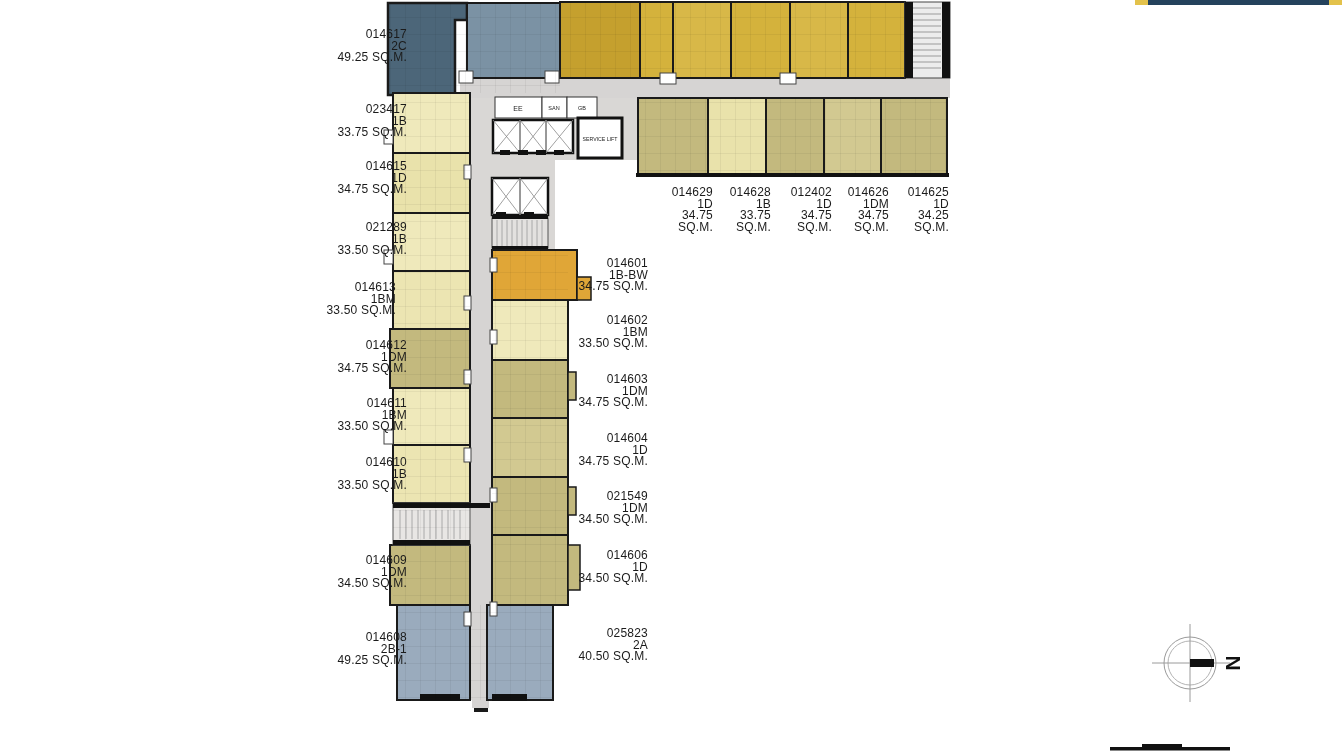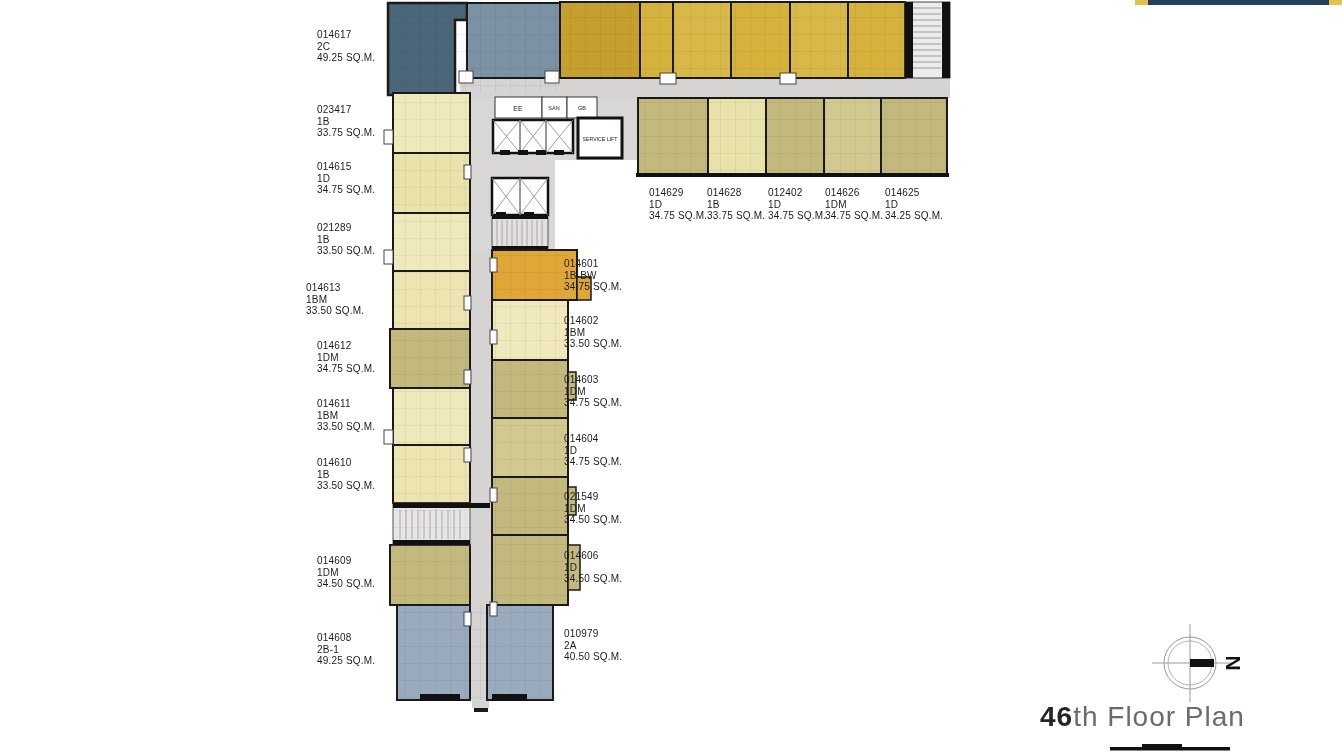--- a/index.html
+++ b/index.html
@@ -1,19 +1,19 @@
 <!DOCTYPE html>
 <html><head>
 <meta charset="utf-8">
 <style>
   html,body{margin:0;padding:0;background:#fff;}
   .canvas{position:relative;width:1342px;height:754px;background:#fff;overflow:hidden;
           font-family:"Liberation Sans",sans-serif;}
   svg{position:absolute;left:0;top:0;}
-  .ulabel{position:absolute;text-align:left;font-size:10px;line-height:11.5px;
+  .ulabel{position:absolute;text-align:right;font-size:12px;line-height:11.5px;
           color:#1b1b1b;letter-spacing:0.2px;}
   .ulabel-left{width:90px;}
   .ulabel-mid{width:84px;}
   .ulabel-top{width:64px;}
   .plan-title{position:absolute;left:1040px;top:701px;width:300px;font-size:28px;
               letter-spacing:1px;white-space:nowrap;}
   .t-num{font-weight:700;color:#262626;}
   .t-rest{font-weight:400;color:#6b6b6b;}
 </style>
 </head>
@@ -270,21 +270,21 @@
       <div>021549</div>
       <div>1DM</div>
       <div>34.50 SQ.M.</div>
     </div>
 <div class="ulabel ulabel-mid" style="left:564px;top:550px">
       <div>014606</div>
       <div>1D</div>
       <div>34.50 SQ.M.</div>
     </div>
 <div class="ulabel ulabel-mid" style="left:564px;top:628px">
-      <div>010979</div>
+      <div>025823</div>
       <div>2A</div>
       <div>40.50 SQ.M.</div>
     </div>
 
 <div class="ulabel ulabel-top" style="left:649px;top:187px">
       <div>014629</div>
       <div>1D</div>
       <div>34.75 SQ.M.</div>
     </div>
 <div class="ulabel ulabel-top" style="left:707px;top:187px">
@@ -301,15 +301,14 @@
       <div>014626</div>
       <div>1DM</div>
       <div>34.75 SQ.M.</div>
     </div>
 <div class="ulabel ulabel-top" style="left:885px;top:187px">
       <div>014625</div>
       <div>1D</div>
       <div>34.25 SQ.M.</div>
     </div>
 
-<div class="plan-title"><span class="t-num">46</span><span class="t-rest">th Floor Plan</span></div>
 
 </div>
 
 </body></html>

